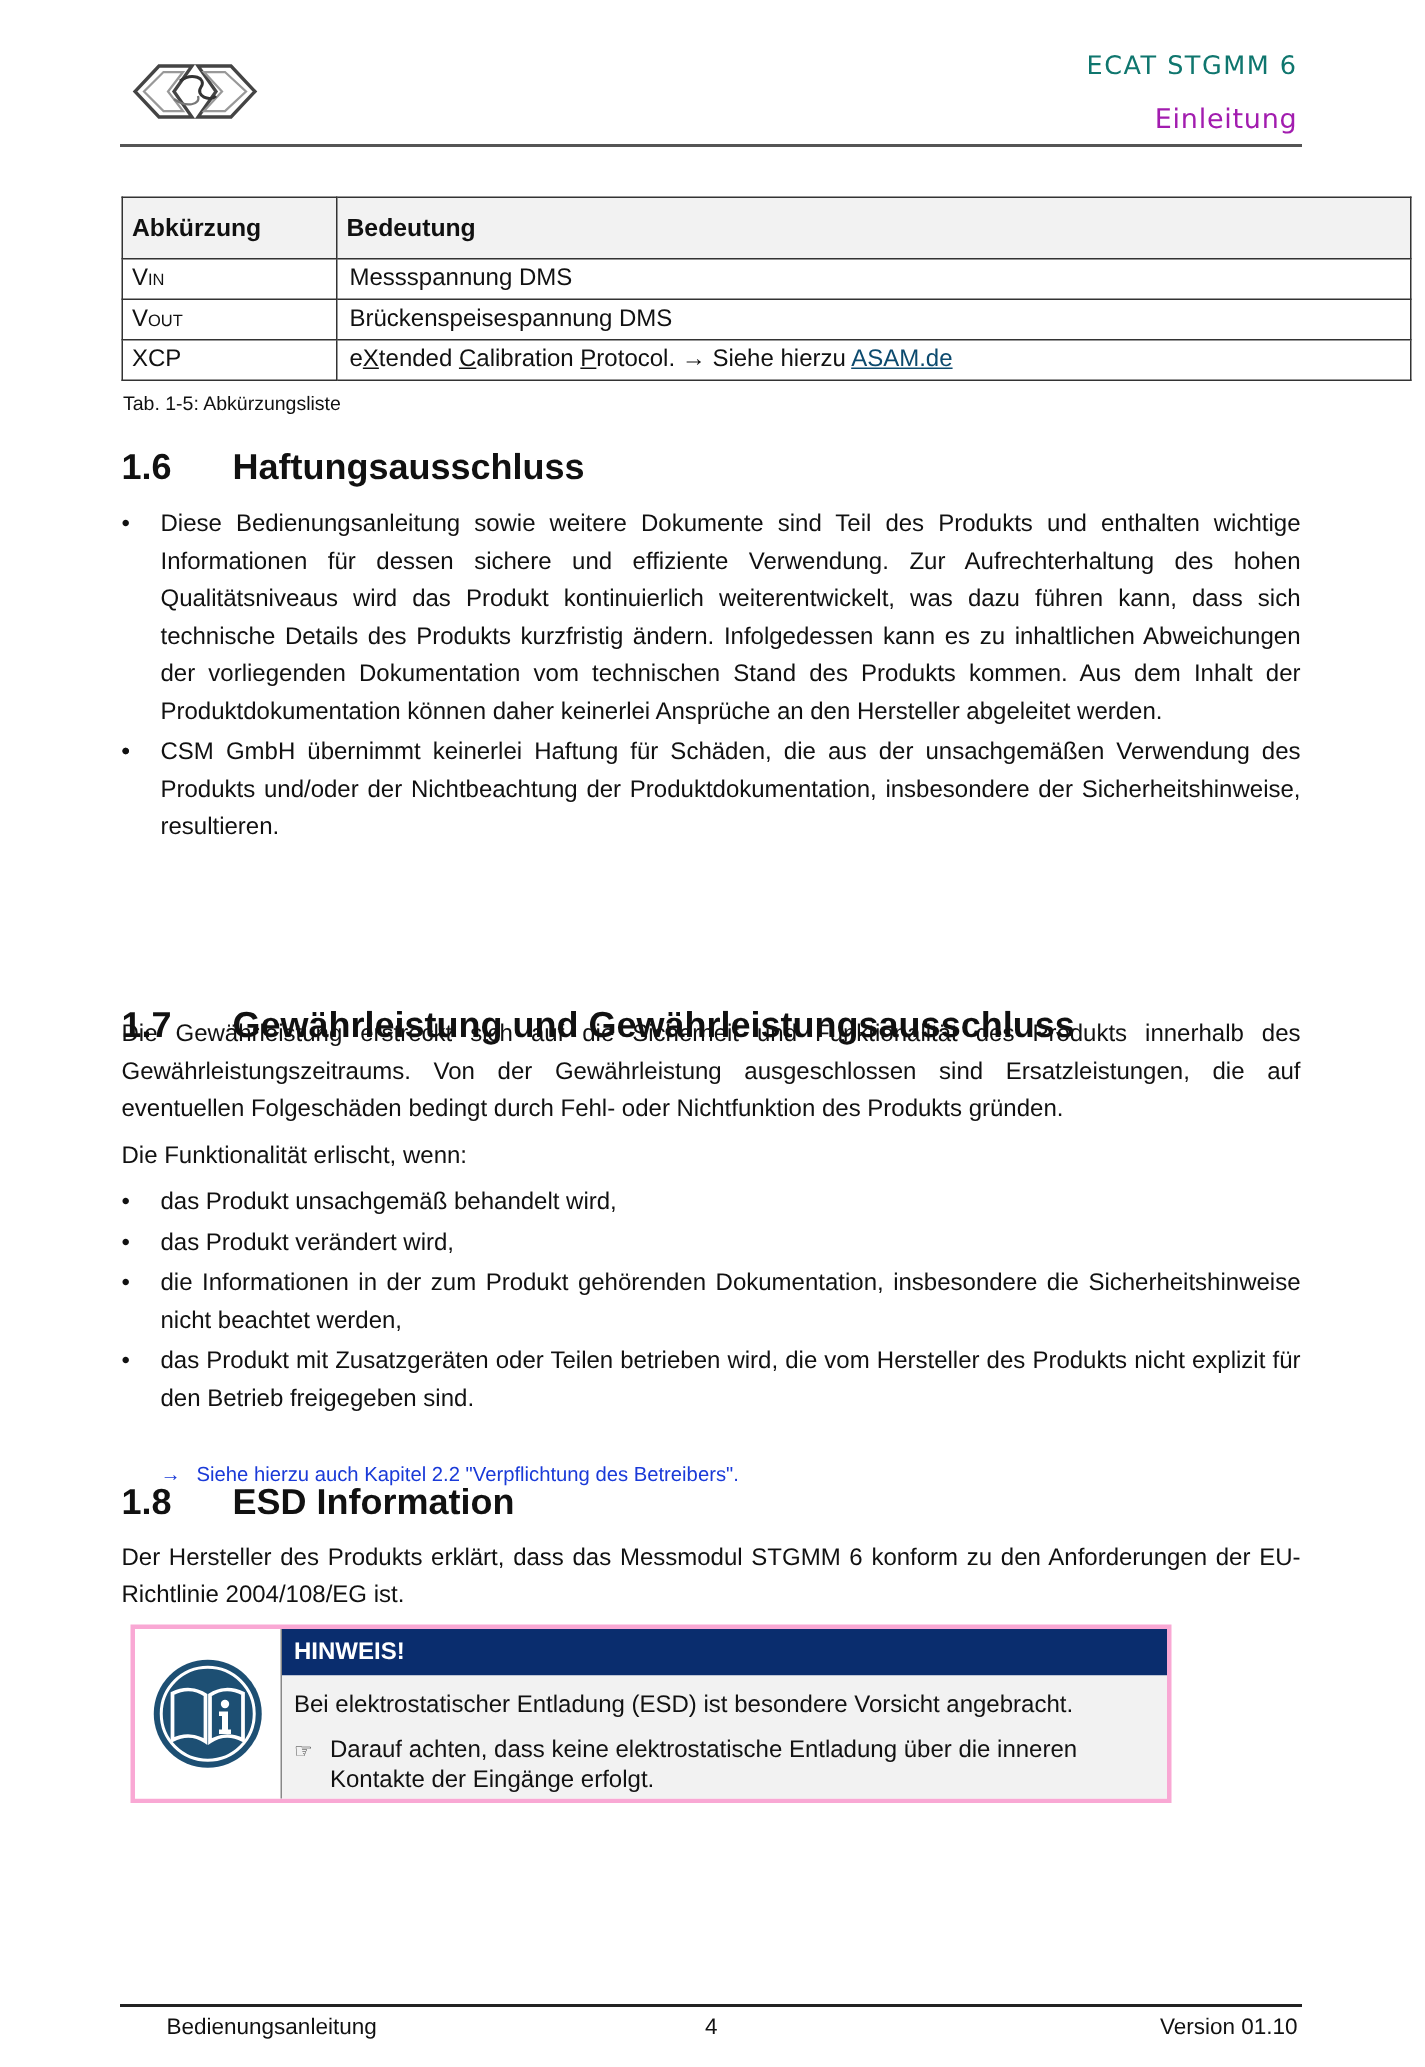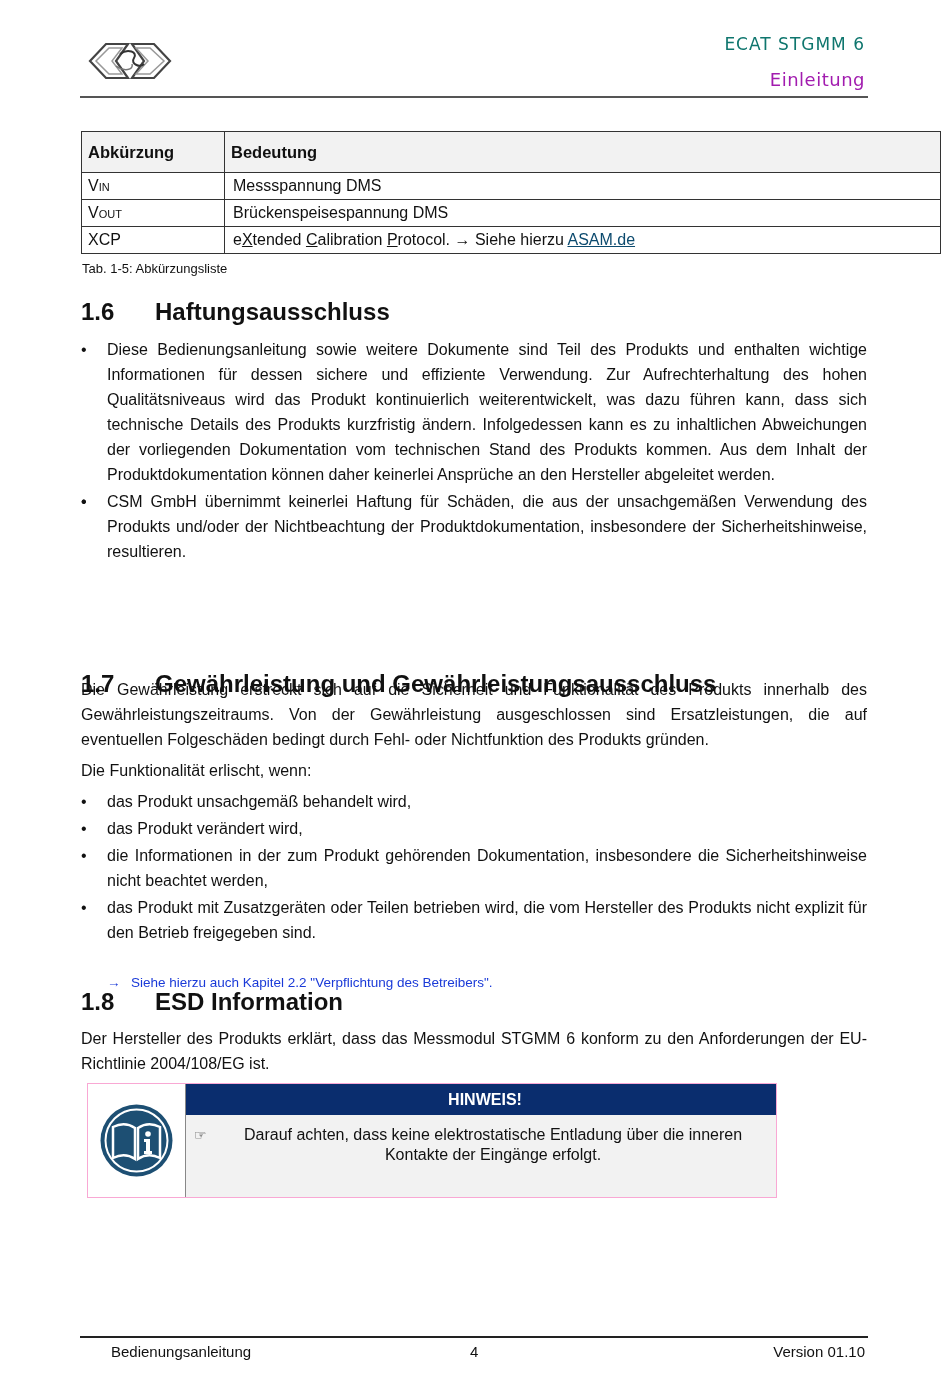--- a/index.html
+++ b/index.html
@@ -33,21 +33,21 @@
   
   .para { left: 81px; width: 786px; font-size: 16px; line-height: 25px; text-align: justify; }
   ul.bullets { margin: 0; padding: 0; list-style: none; }
   ul.bullets li { position: relative; padding-left: 26px; text-align: justify; margin-bottom: 2px; }
   ul.bullets li .dot { position: absolute; left: 0; top: 0; }
 
   .see-also { color: #1a3ad8; font-size: 13.5px; left: 107px; }
   .see-also .arrow { display: inline-block; width: 24px; }
 
   
-  #notice { left: 87px; top: 1083px; width: 688px; height: 113px; border: 1px solid #f9a8d4; text-align: center; }
+  #notice { left: 87px; top: 1083px; width: 688px; height: 113px; border: 3px solid #f9a8d4; }
   #notice-icon-cell { position: absolute; left: 0; top: 0; width: 97px; height: 113px; border-right: 1px solid #888; background:#fff; }
   #notice-icon { position: absolute; left: 11px; top: 19px; }
   #notice-head { position: absolute; left: 98px; top: 0; right: 0; height: 31px; background: #0a2d6e; color: #fff;
                  font-weight: bold; font-size: 16px; line-height: 31px; padding-left: 8px; }
   #notice-body { position: absolute; left: 98px; top: 31px; right: 0; bottom: 0; background: #f2f2f2;
                  font-size: 16px; padding: 10px 8px 0 8px; line-height: 20px; }
   #notice-body .line1 { margin-bottom: 10px; }
   #notice-body .hint { position: relative; padding-left: 24px; }
   #notice-body .hint .hand { position: absolute; left: 0; top: 0; font-size: 14px; color: #333; }
 
@@ -138,20 +138,21 @@
       <circle cx="37.5" cy="37.5" r="36" fill="#1d4f73"></circle>
       <circle cx="37.5" cy="37.5" r="31" fill="none" stroke="#fff" stroke-width="2"></circle>
       <path d="M14 24 C22 20 30 21 36 25 L36 56 C30 52 22 51 14 55 Z" fill="none" stroke="#fff" stroke-width="2.5"></path>
       <path d="M61 24 C53 20 45 21 39 25 L39 56 C45 52 53 51 61 55 Z" fill="none" stroke="#fff" stroke-width="2.5"></path>
       <circle cx="49" cy="31" r="2.8" fill="#fff"></circle>
       <path d="M45 36 L51 36 L51 48 L53 48 L53 51 L45 51 L45 48 L47 48 L47 39 L45 39 Z" fill="#fff"></path>
     </svg>
   </div>
   <div id="notice-head">HINWEIS!</div>
   <div id="notice-body">
+    <div class="line1">Bei elektrostatischer Entladung (ESD) ist besondere Vorsicht angebracht.</div>
     <div class="hint">
       <span class="hand">☞</span>
       <span>Darauf achten, dass keine elektrostatische Entladung über die inneren Kontakte der Eingänge erfolgt.</span>
     </div>
   </div>
 </div>
 
 <div id="footer-rule" class="abs"></div>
 <div id="footer-left" class="abs footer">Bedienungsanleitung</div>
 <div id="footer-center" class="abs footer">4</div>

